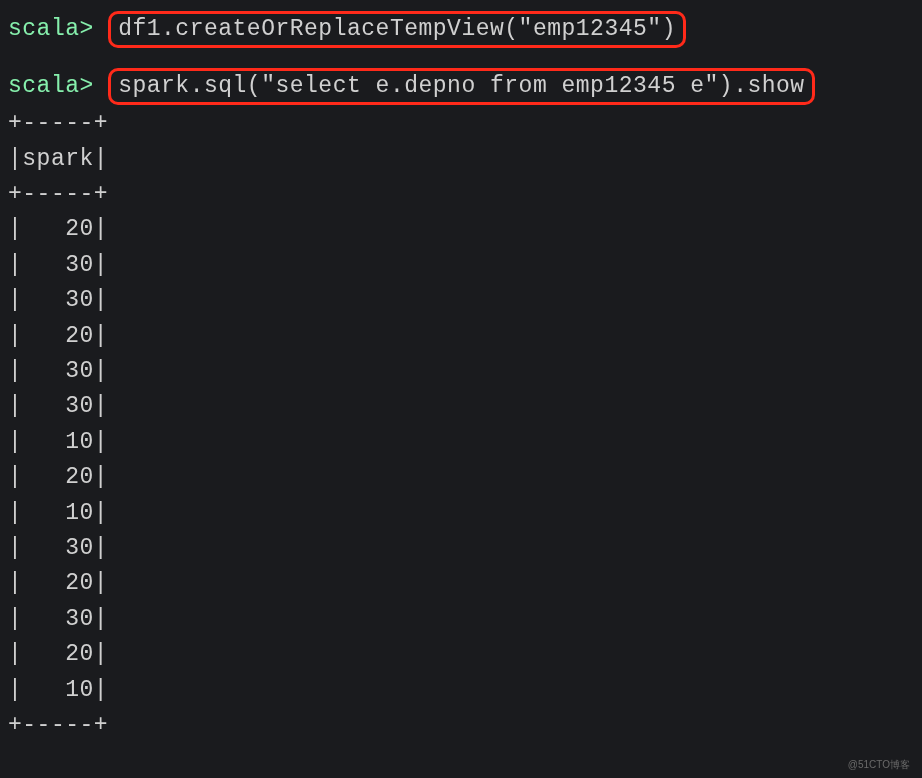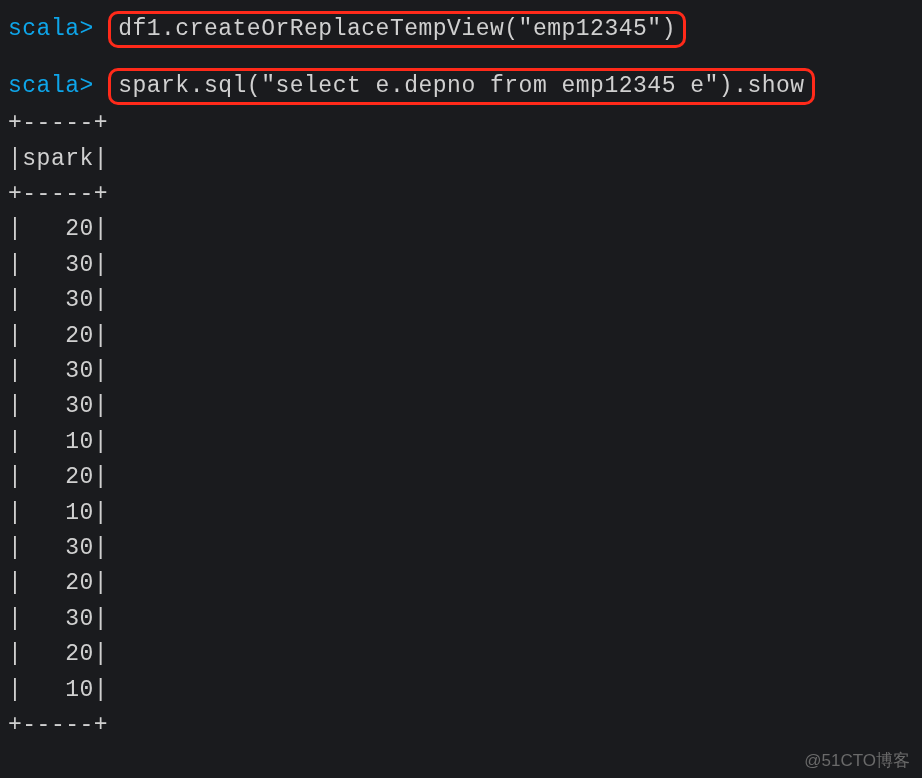--- a/index.html
+++ b/index.html
@@ -18,42 +18,42 @@
       overflow: hidden;
       position: relative;
       letter-spacing: 0.5px;
     }
     .line {
       white-space: pre;
       line-height: 1.7;
       font-weight: 300;
     }
     .prompt {
-      color: #0ea5e9;
+      color: #86efac;
     }
     .highlight-box {
       border: 3px solid #ff2a1a;
       border-radius: 10px;
       padding: 0px 7px;
       display: inline-block;
       line-height: 1.35;
       margin-top: 1px;
       margin-bottom: 1px;
     }
     .table-line {
       line-height: 1.54;
       white-space: pre;
       color: #d0d0d0;
     }
     .watermark {
       position: absolute;
       bottom: 6px;
       right: 12px;
       color: #6a6a6a;
-      font-size: 17px;
+      font-size: 10px;
       font-family: sans-serif;
       letter-spacing: 0;
     }
     .gap {
       height: 18px;
     }
   </style>
 </head>
 <body>
 

